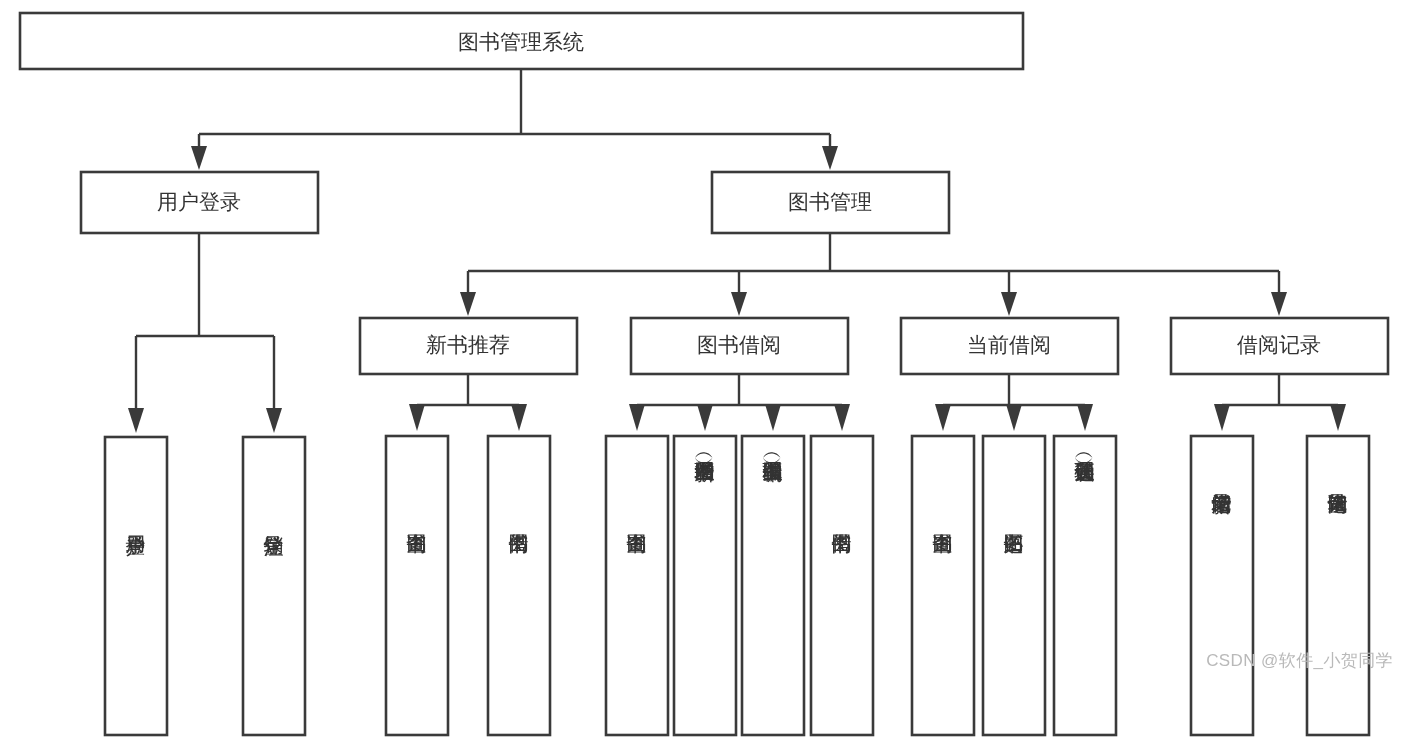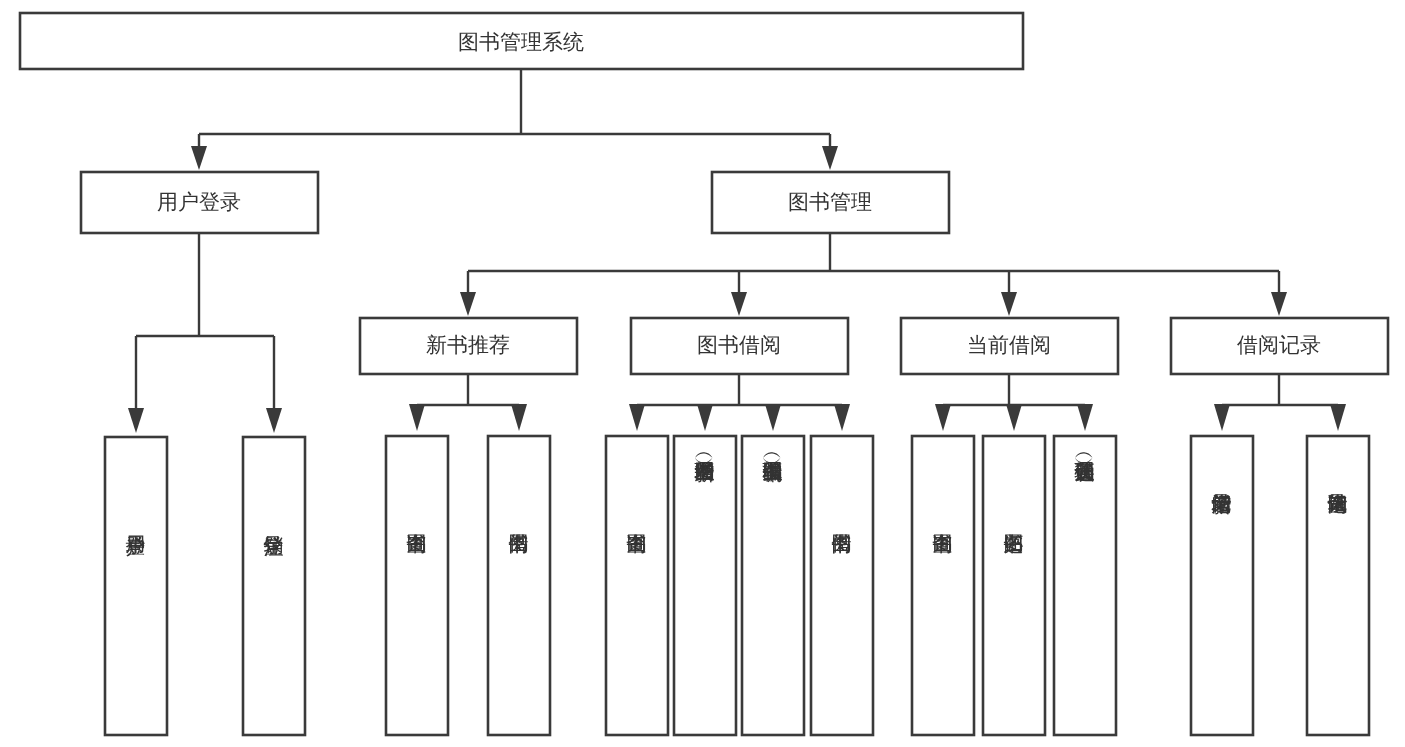--- a/index.html
+++ b/index.html
@@ -234,14 +234,15 @@
       <text class="node-label-v" x="1222" y="478" style="writing-mode:vertical-rl; text-orientation:upright;">新增借阅记录</text>
     </g>
 
     <g>
       <rect class="node-rect" x="1307" y="436" width="62" height="299"></rect>
       <text class="node-label-v" x="1338" y="478" style="writing-mode:vertical-rl; text-orientation:upright;">查询借阅记录</text>
     </g>
 
   </svg>
 
+  <div class="watermark-text">CSDN @软件_小贺同学</div>
 
 </div>
 
 </body></html>

